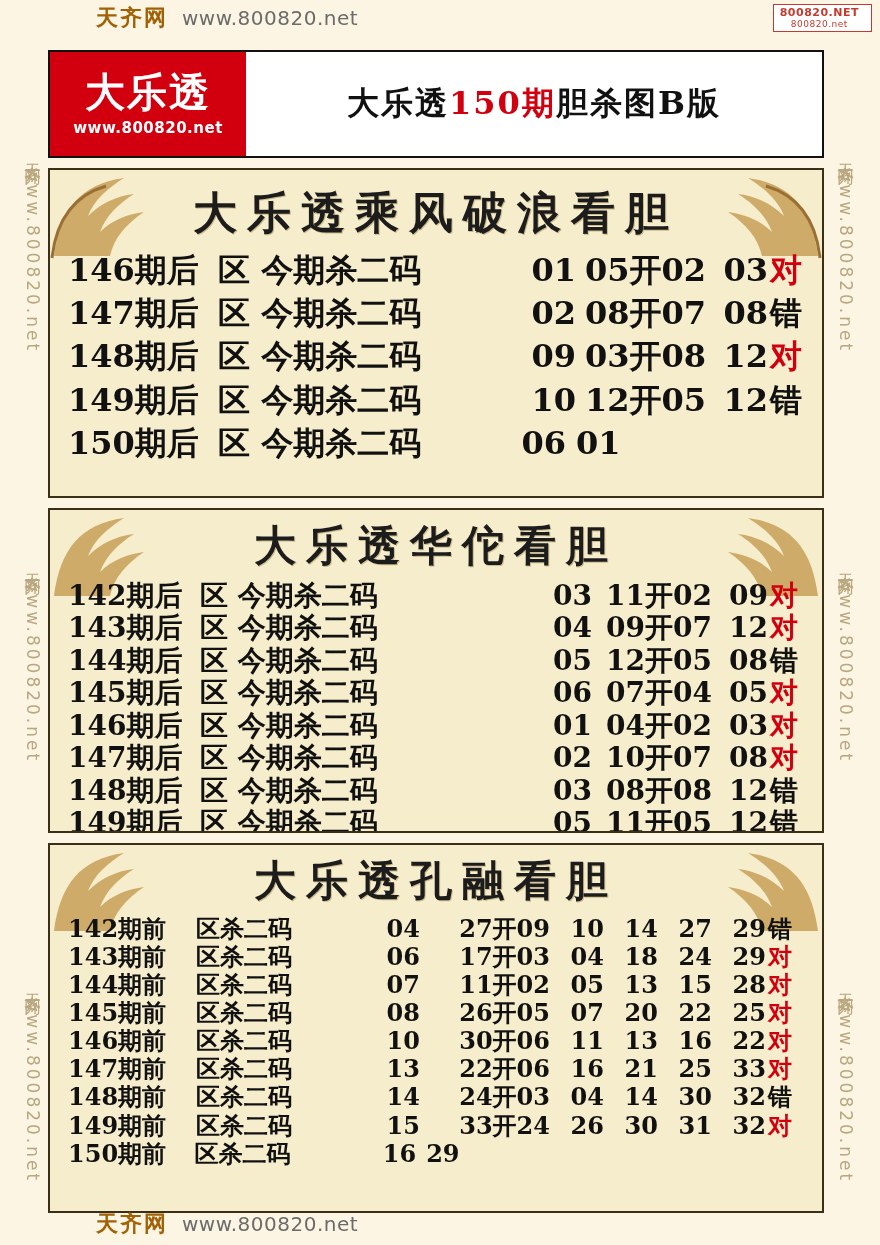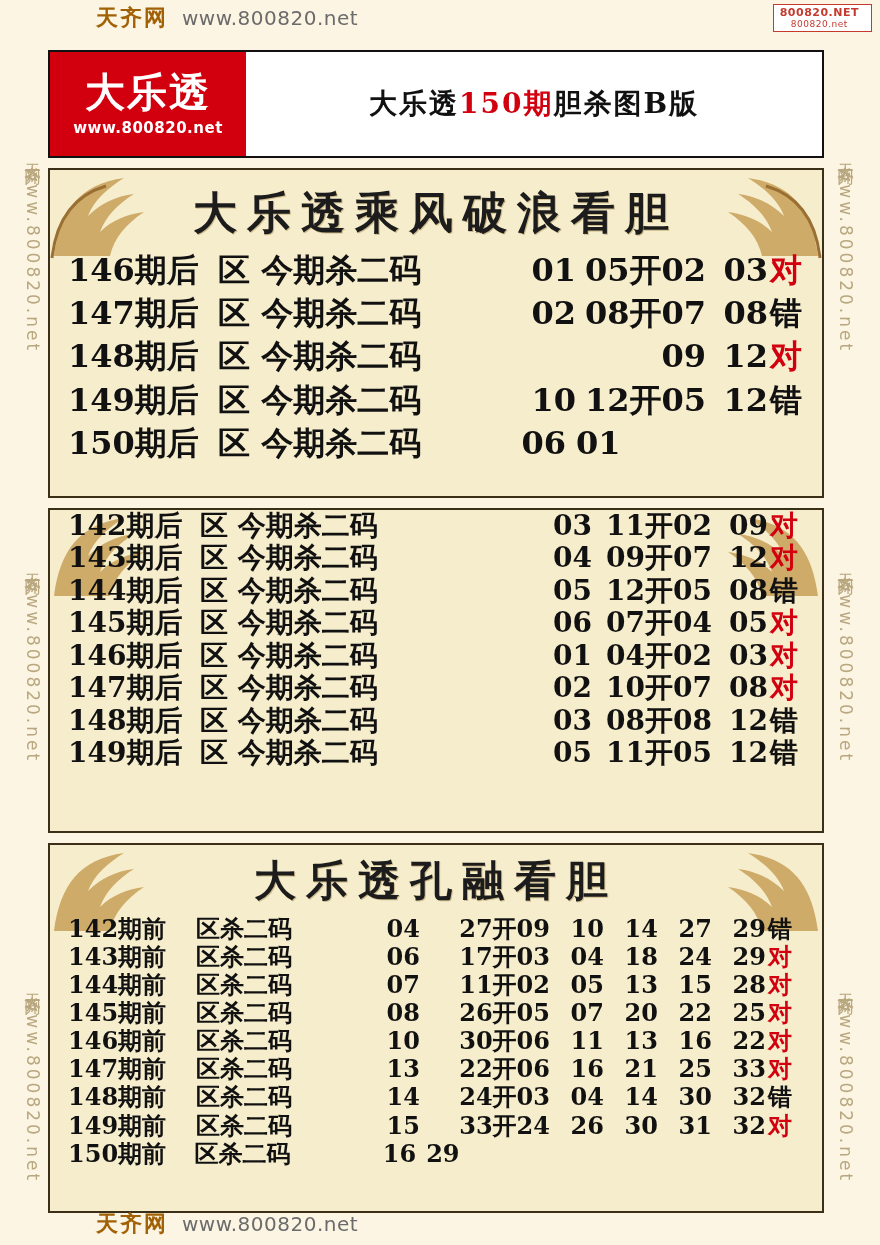--- a/index.html
+++ b/index.html
@@ -77,21 +77,21 @@
   .logo .big{
     font-size:40px;font-weight:bold;letter-spacing:2px;line-height:1.05;
     font-family:"DejaVu Sans","Liberation Sans",sans-serif;
   }
   .logo .small{font-size:15px;font-weight:bold;margin-top:6px;letter-spacing:0.5px;}
   .head-title{
     flex:1;display:flex;align-items:center;justify-content:center;
     background:#fff;
   }
   .head-title span{
-    font-size:28px;font-weight:bold;color:#111;letter-spacing:2px;
+    font-size:32px;font-weight:bold;color:#111;letter-spacing:2px;
     font-family:"DejaVu Serif","Liberation Serif",serif;
   }
   .head-title .red{color:#d2000f;}
 
   
   .panel{
     position:relative;
     border:2px solid #3b2f18;
     background:#f6edcd;
     box-sizing:border-box;
@@ -211,20 +211,21 @@
           <span class="c-num">02</span>
           <span class="c-num" style="width:130px">08开07</span>
           <span class="c-num">08</span>
           <span class="c-res res-blk">错</span>
         </div>
 
         <div class="row">
           <span class="c-issue">148期后</span>
           <span class="c-mid">区 今期杀二码</span>
           <span class="c-num">09</span>
+          <span class="c-num" style="width:130px">03开08</span>
           <span class="c-num">12</span>
           <span class="c-res res-red">对</span>
         </div>
 
         <div class="row">
           <span class="c-issue">149期后</span>
           <span class="c-mid">区 今期杀二码</span>
           <span class="c-num">10</span>
           <span class="c-num" style="width:130px">12开05</span>
           <span class="c-num">12</span>
@@ -243,20 +244,21 @@
       </div>
     </div>
 
     <div class="panel p2">
       <svg class="corner tl" viewBox="0 0 120 90">
         <path d="M4 86 C10 40 30 14 74 8 C58 18 44 30 38 46 C50 34 66 26 84 24 C68 34 56 46 50 62 C62 50 78 44 94 42 C76 54 64 68 60 86 Z" fill="#b8862f" opacity="0.75"></path>
       </svg>
       <svg class="corner tr" viewBox="0 0 120 90">
         <path d="M4 86 C10 40 30 14 74 8 C58 18 44 30 38 46 C50 34 66 26 84 24 C68 34 56 46 50 62 C62 50 78 44 94 42 C76 54 64 68 60 86 Z" fill="#b8862f" opacity="0.75"></path>
       </svg>
+      <div class="panel-title">大乐透华佗看胆</div>
       <div class="rows">
 
         <div class="row">
           <span class="c-issue">142期后</span>
           <span class="c-mid">区 今期杀二码</span>
           <span class="c-num">03</span>
           <span class="c-num" style="width:120px">11开02</span>
           <span class="c-num">09</span>
           <span class="c-res res-red">对</span>
         </div>

